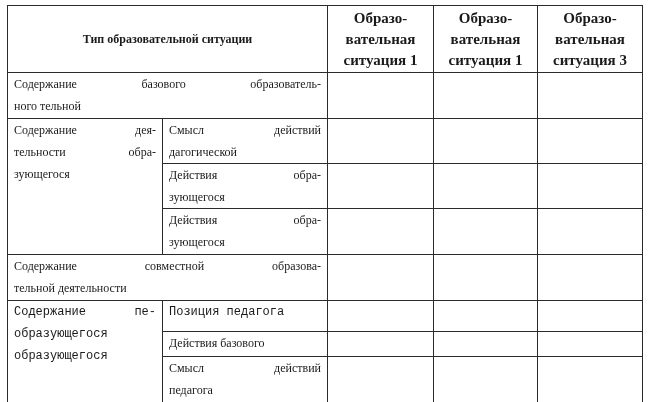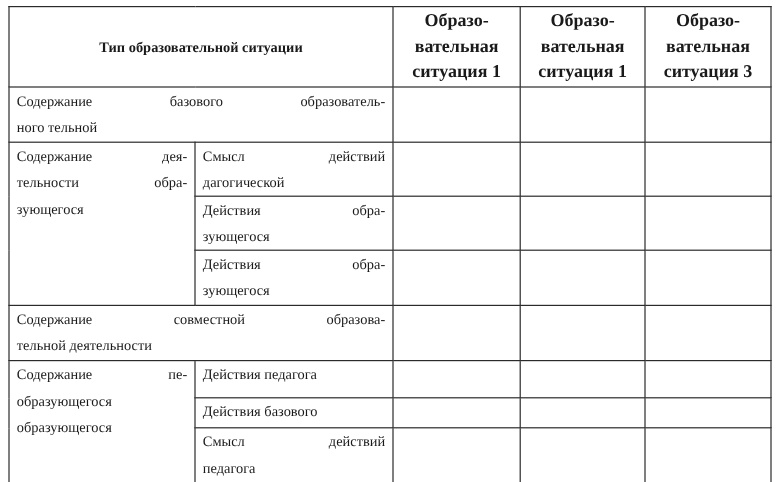--- a/index.html
+++ b/index.html
@@ -37,21 +37,21 @@
   .plain { display:block; }
   td.empty { padding:0; }
   col.c1 { width:155px; }
   col.c2 { width:165px; }
   col.c3 { width:106px; }
   col.c4 { width:104px; }
   col.c5 { width:105px; }
   tr.h-header { height:67px; }
   tr.h-46 { height:46px; }
   tr.h-45 { height:45px; }
-  tr.h-23 { height:31px; }
+  tr.h-23 { height:31px;font-family:Liberation Mono, monospace; }
   tr.h-25 { height:25px; }
 </style>
 </head>
 <body>
 
 <table>
   <colgroup>
     <col class="c1">
       <col class="c2">
       <col class="c3">
@@ -131,21 +131,21 @@
     <td class="empty"></td>
   </tr>
 
   <tr class="h-23">
     <td rowspan="3">
       <span class="just">Содержание пе-</span>
       <span class="plain">образующегося</span>
       <span class="plain">образующегося</span>
     </td>
     <td>
-      <span class="plain">Действия педагога</span>
+      <span class="plain">Позиция педагога</span>
     </td>
     <td class="empty"></td>
     <td class="empty"></td>
     <td class="empty"></td>
   </tr>
   <tr class="h-25">
     <td>
       <span class="plain">Действия базового</span>
     </td>
     <td class="empty"></td>

